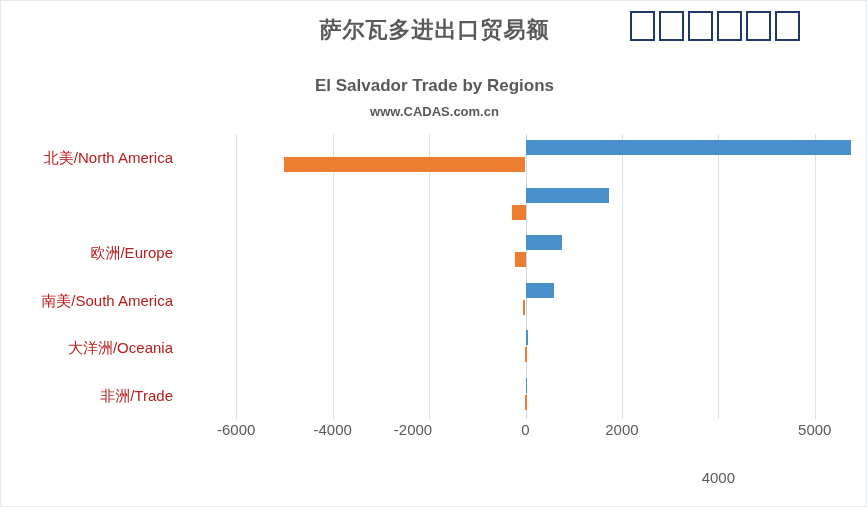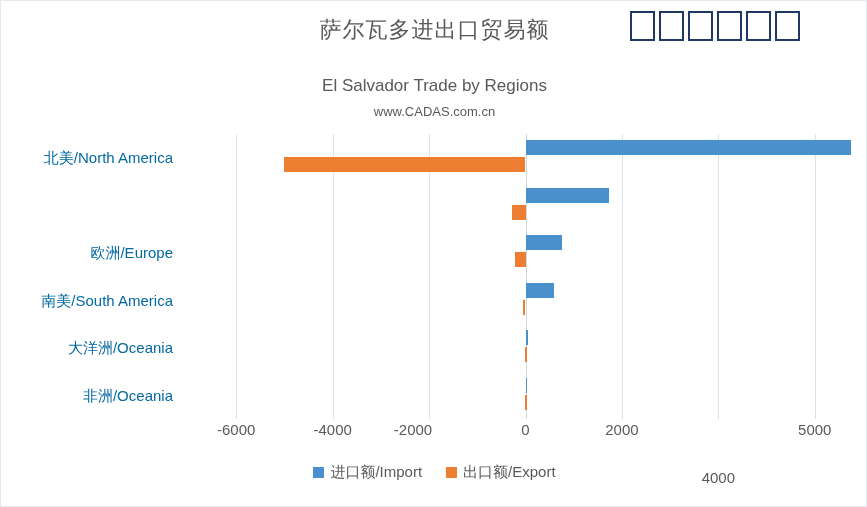--- a/index.html
+++ b/index.html
@@ -21,20 +21,21 @@
   }
 
   
   #title-block {
     position: absolute;
     left: 0;
     top: 14px;
     width: 867px;
     text-align: center;
     pointer-events: none;
+    font-weight: bold;
   }
   #title-cn {
     font-size: 22px;
     color: #595959;
     letter-spacing: 1px;
     line-height: 30px;
     white-space: nowrap;
   }
   #title-en {
     font-size: 17px;
@@ -112,21 +113,21 @@
     top: 133px;
     width: 180px;
     height: 285px;
   }
   .cat-label {
     position: absolute;
     right: 8px;
     height: 47.5px;
     line-height: 47.5px;
     font-size: 15px;
-    color: #0369a1;
+    color: #b91c1c;
     white-space: nowrap;
   }
 
   
   #val-axis {
     position: absolute;
     left: 187px;
     top: 420px;
     width: 675px;
     height: 24px;
@@ -185,21 +186,21 @@
       <span class="tofu" style="border-color: rgb(31, 56, 100);"></span>
       <span class="tofu" style="border-color: rgb(31, 56, 100);"></span>
       <span class="tofu" style="border-color: rgb(31, 56, 100);"></span>
     </div>
 
   <div id="cat-axis">
       <div class="cat-label" style="top: 0px; height: 47.5px; line-height: 47.5px;">北美/North America</div>
       <div class="cat-label" style="top: 142.5px; height: 47.5px; line-height: 47.5px;">南美/South America</div>
       <div class="cat-label" style="top: 95px; height: 47.5px; line-height: 47.5px;">欧洲/Europe</div>
       <div class="cat-label" style="top: 190px; height: 47.5px; line-height: 47.5px;">大洋洲/Oceania</div>
-      <div class="cat-label" style="top: 237.5px; height: 47.5px; line-height: 47.5px;">非洲/Oceania</div>
+      <div class="cat-label" style="top: 237.5px; height: 47.5px; line-height: 47.5px;">非洲/Trade</div>
     </div>
 
   <div id="plot-area">
       <div class="gridline" style="left: 48.2143px;"></div>
       <div class="gridline" style="left: 144.643px;"></div>
       <div class="gridline" style="left: 241.071px;"></div>
       <div class="gridline zero" style="left: 337.5px;"></div>
       <div class="gridline" style="left: 433.929px;"></div>
       <div class="gridline" style="left: 530.357px;"></div>
       <div class="gridline" style="left: 626.786px;"></div>
@@ -232,24 +233,14 @@
   <div id="val-axis">
       <div class="val-label" style="left: 48.2143px;">-6000</div>
       <div class="val-label" style="left: 144.643px;">-4000</div>
       <div class="val-label" style="left: 225px;">-2000</div>
       <div class="val-label" style="left: 337.5px;">0</div>
       <div class="val-label" style="left: 433.929px;">2000</div>
       <div class="val-label" style="left: 530.357px; margin-top: 48px;">4000</div>
       <div class="val-label" style="left: 626.786px;">5000</div>
     </div>
 
-  <div id="legend">
-      <div class="legend-item">
-        <span class="legend-swatch" style="background: rgb(74, 144, 204);"></span>
-        <span class="legend-text">进口额/Import</span>
-      </div>
-      <div class="legend-item">
-        <span class="legend-swatch" style="background: rgb(237, 125, 49);"></span>
-        <span class="legend-text">出口额/Export</span>
-      </div>
-    </div>
 
 </div>
 
 </body></html>

